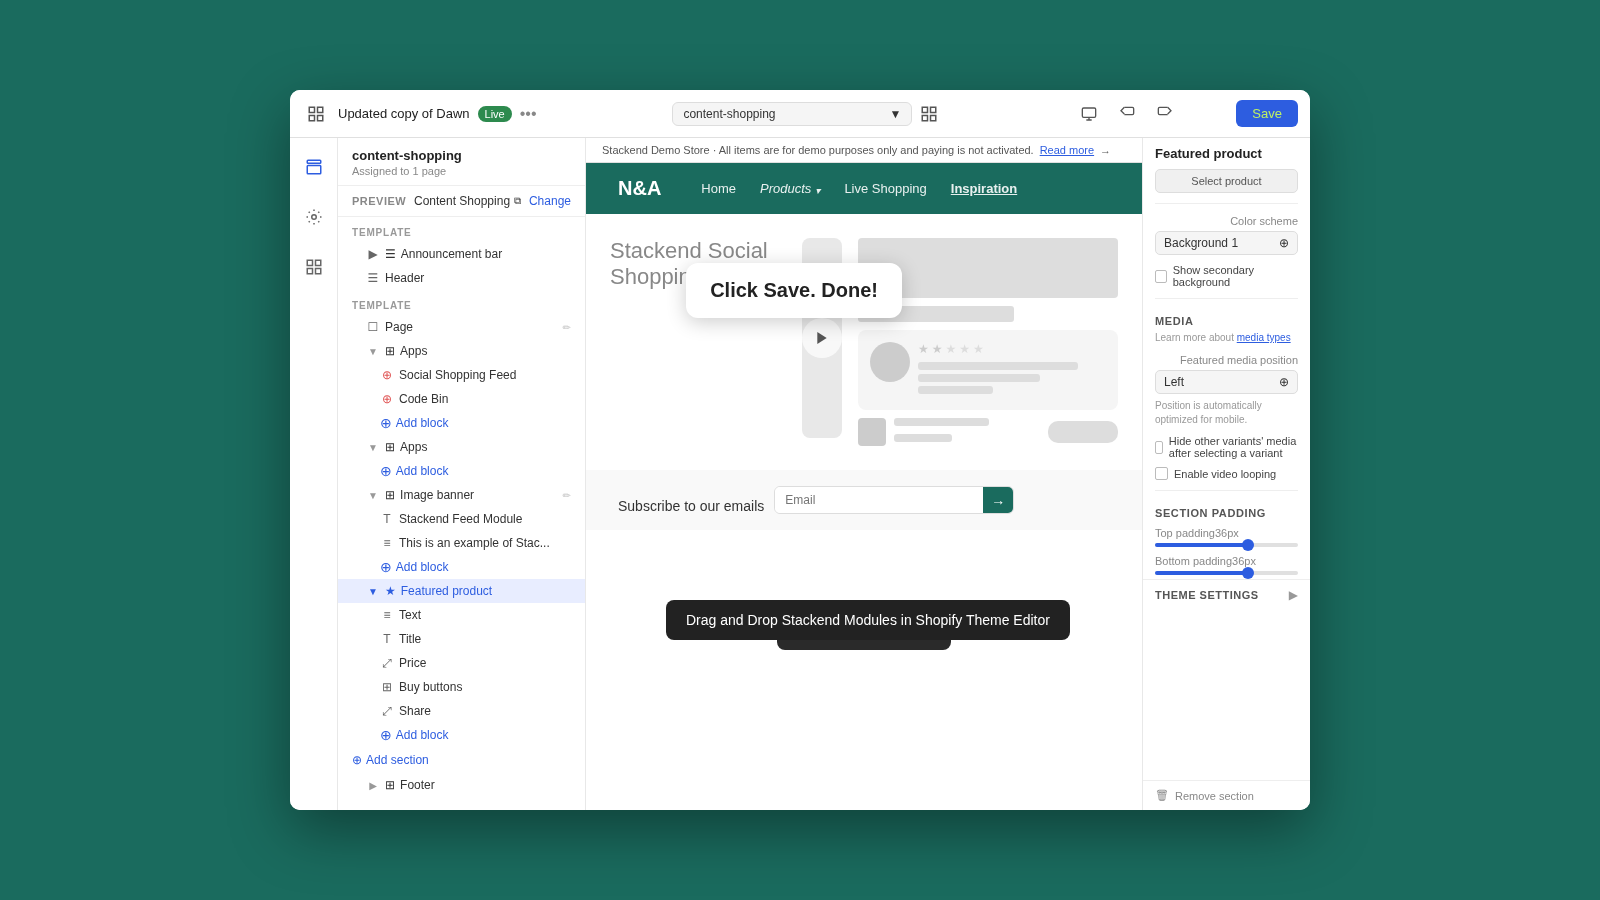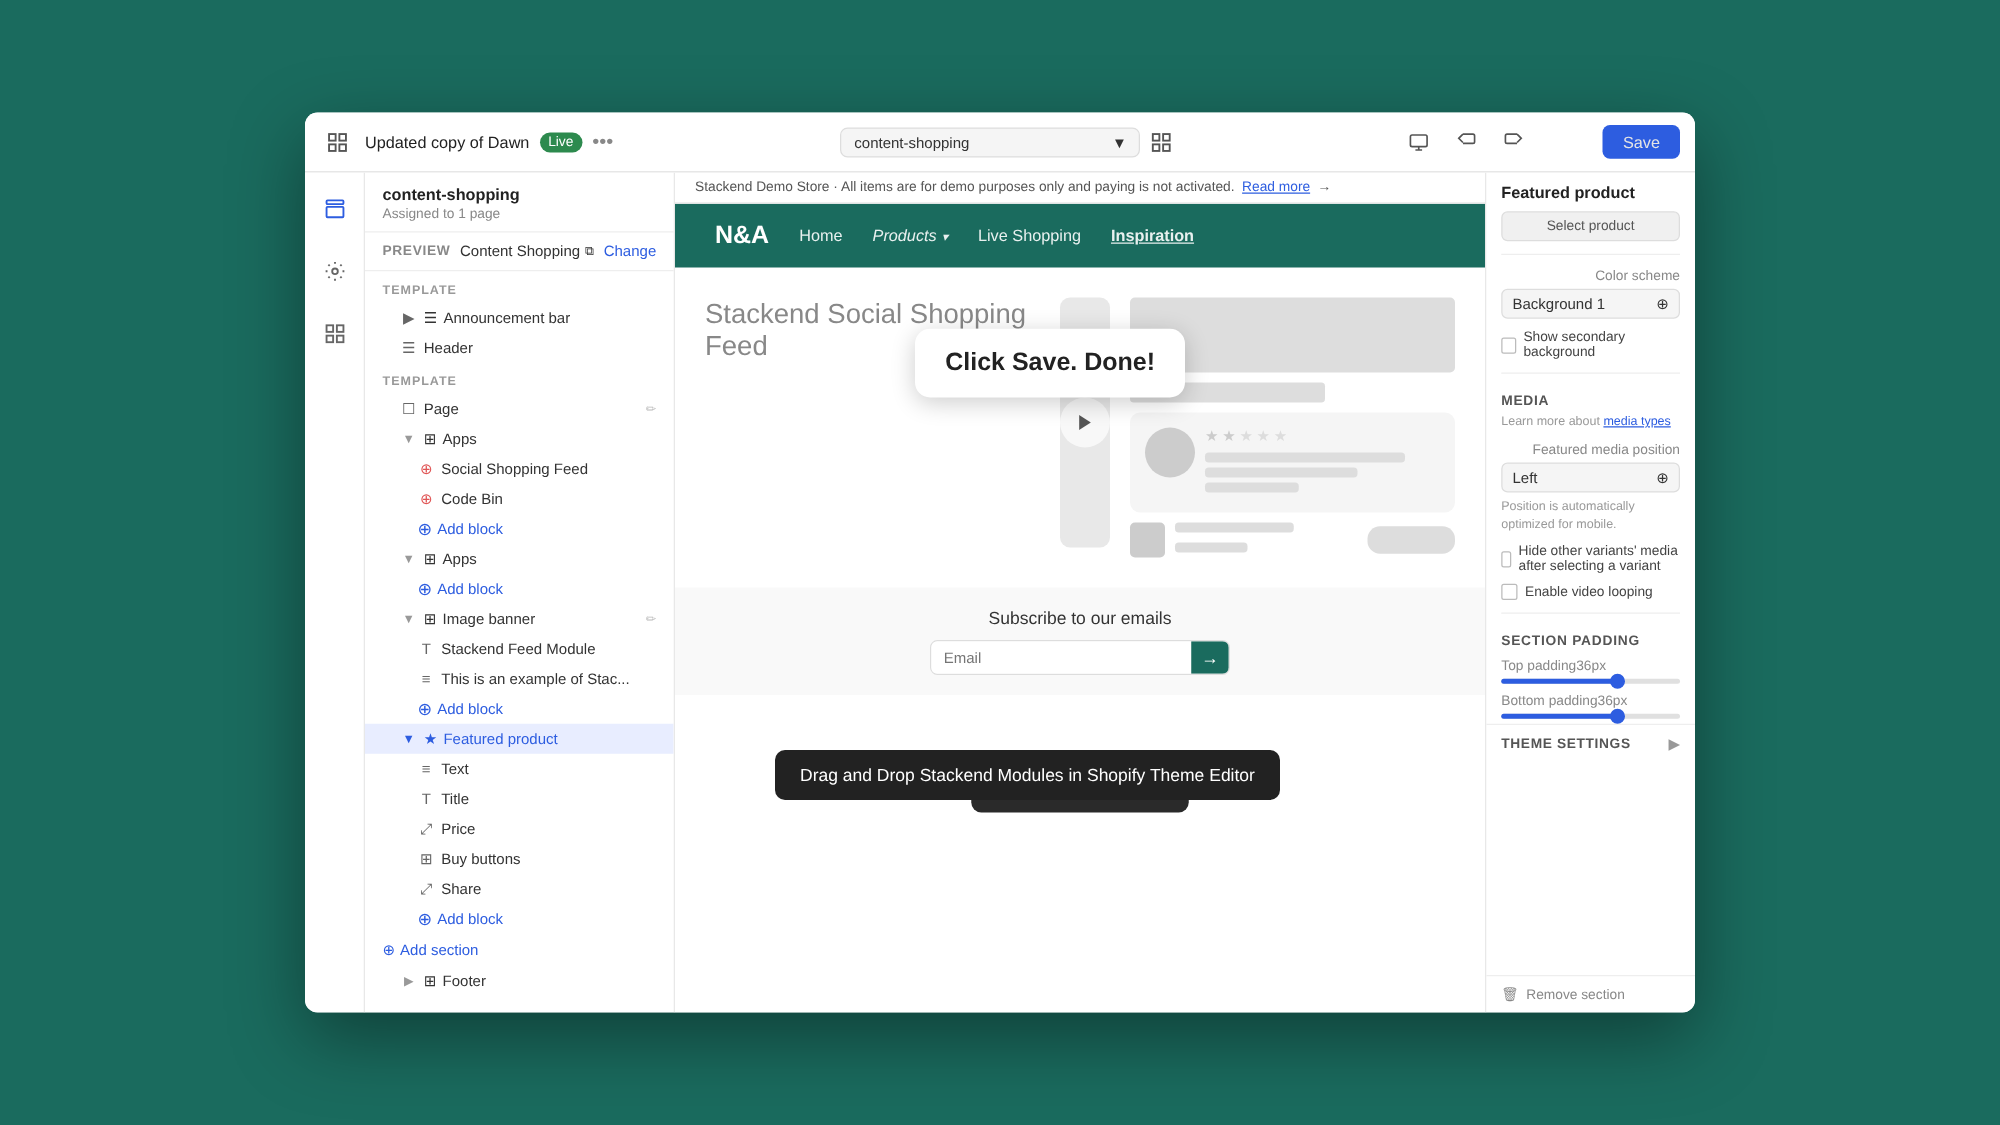--- a/index.html
+++ b/index.html
@@ -8,21 +8,21 @@
       font-family: -apple-system, BlinkMacSystemFont, 'Segoe UI', sans-serif;
       font-size: 13px;
       width: 1600px;
       height: 900px;
       overflow: hidden;
       display: flex;
       align-items: center;
       justify-content: center;
     }
     .window {
-      width: 1112px;
+      width: 1020px;
       height: 720px;
       background: #fff;
       border-radius: 10px;
       overflow: hidden;
       box-shadow: 0 20px 60px rgba(0,0,0,0.4);
       display: flex;
       flex-direction: column;
     }
     
     .topbar {
@@ -96,21 +96,21 @@
       background: transparent;
       cursor: pointer;
       display: flex;
       align-items: center;
       justify-content: center;
       color: #555;
       border-radius: 4px;
     }
     .save-btn {
       background: #2d5de0;
-      color: #e5e5e5;
+      color: #bef264;
       border: none;
       border-radius: 6px;
       padding: 6px 16px;
       font-size: 13px;
       font-weight: 500;
       cursor: pointer;
       margin-left: 48px;
     }
     
     .main {
@@ -277,20 +277,21 @@
       background: #1a6b5e;
       padding: 14px 32px;
       display: flex;
       align-items: center;
       gap: 24px;
     }
     .store-logo {
       font-size: 20px;
       font-weight: 700;
       color: #fff;
+      margin-right: 16px;
     }
     .store-nav-link {
       font-size: 13px;
       color: rgba(255,255,255,0.9);
       text-decoration: none;
       cursor: pointer;
     }
     .store-nav-link.active { text-decoration: underline; font-weight: bold; }
     .store-nav-link.products {
       display: flex;
@@ -434,22 +435,22 @@
     .install-link {
       color: rgba(255,255,255,0.8);
       font-size: 12px;
       text-decoration: underline;
     }
     
     .email-section {
       background: #f9f9f9;
       padding: 16px 32px;
       display: flex;
-      flex-direction: column;
-      align-items: center;
+      flex-direction: row;
+      align-items: flex-end;
       gap: 10px;
     }
     .email-title {
       font-size: 14px;
       color: #333;
     }
     .email-input-row {
       display: flex;
       width: 240px;
       border: 1px solid #ddd;

